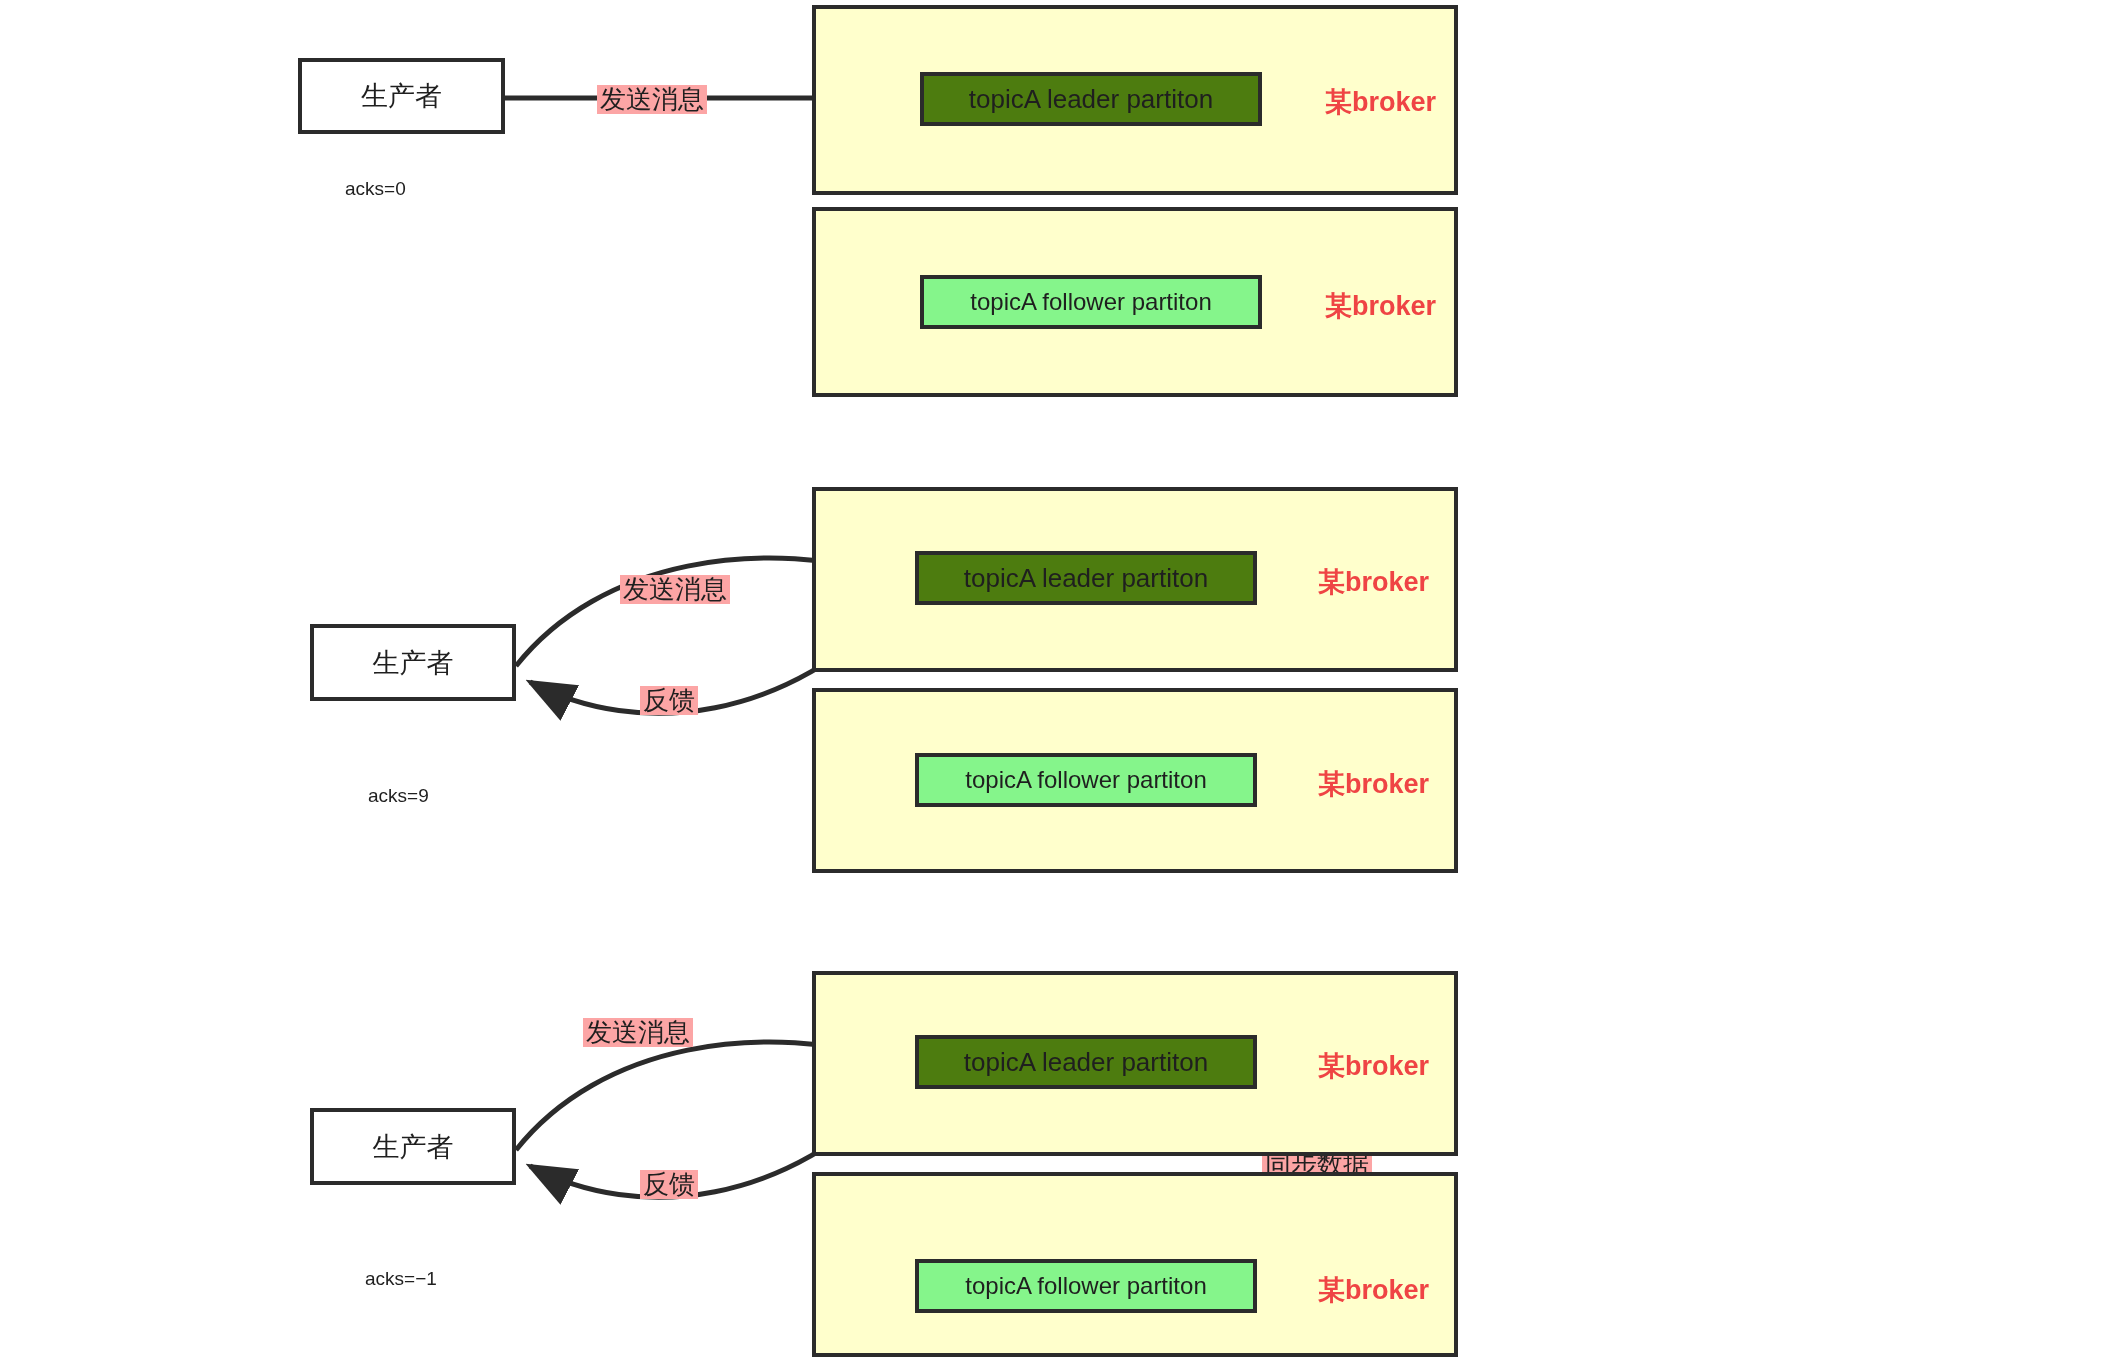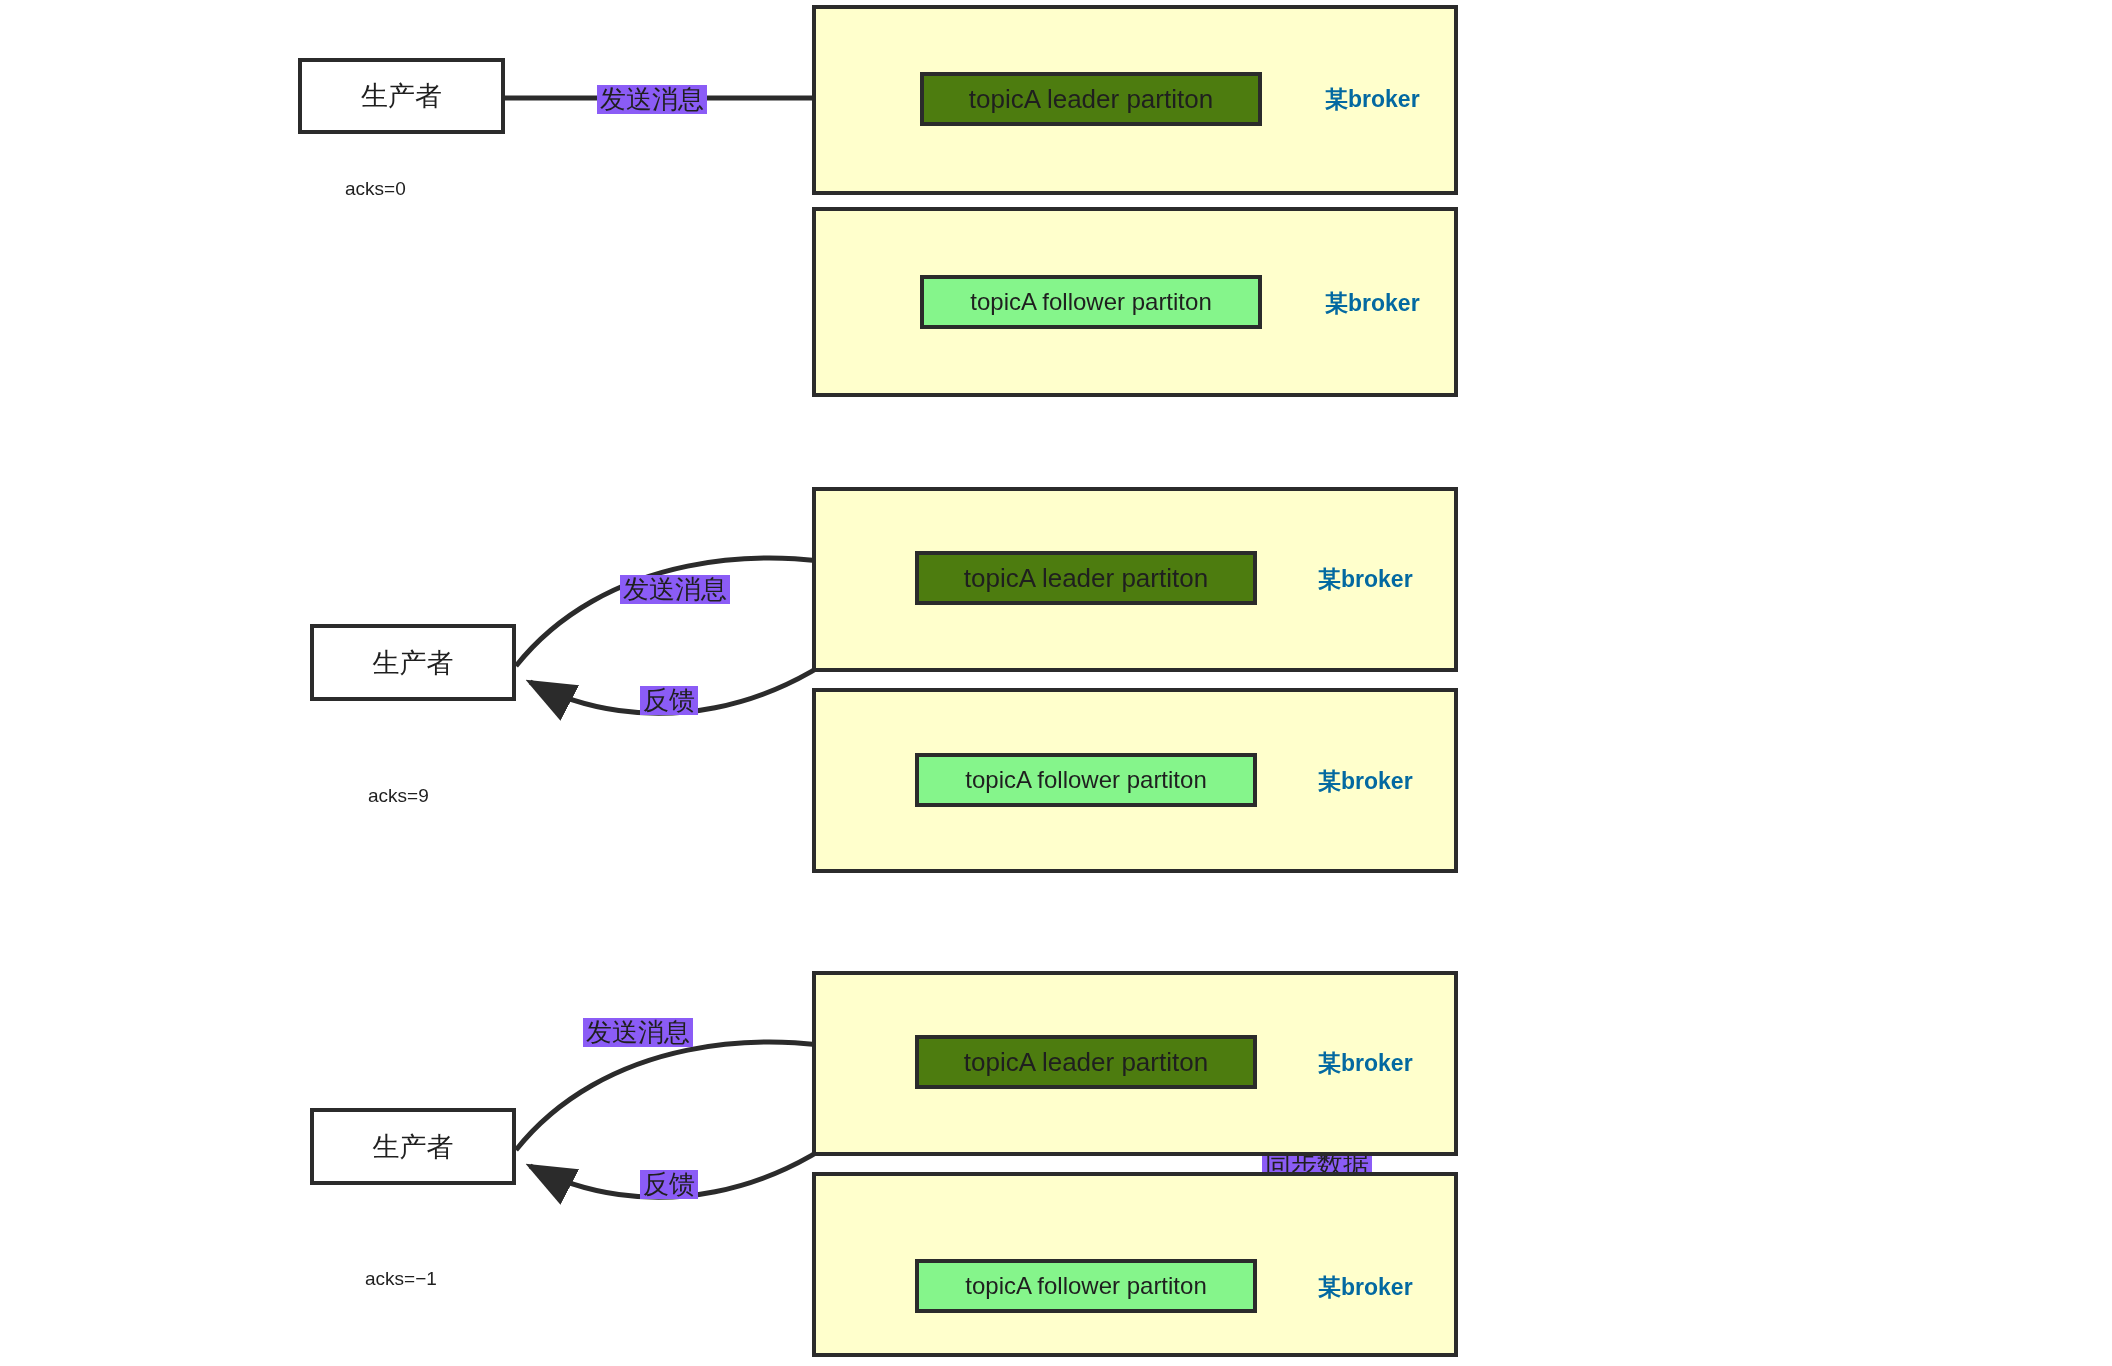--- a/index.html
+++ b/index.html
@@ -51,30 +51,30 @@
     color: #1f1f1f;
   }
   .follower-box {
     background: #85f58b;
     border: 4px solid #2b2b2b;
     font-size: 24px;
     color: #1f1f1f;
   }
   .broker-label {
     position: absolute;
-    font-size: 23px;
+    font-size: 27px;
     font-weight: bold;
-    color: #0369a1;
+    color: #ef4444;
     white-space: nowrap;
   }
   .edge-label {
     position: absolute;
     font-size: 26px;
     color: #1f1f1f;
-    background: #8b5cf6;
+    background: #fca5a5;
     padding: 0 3px;
     white-space: nowrap;
     line-height: 1.1;
   }
   .acks-label {
     position: absolute;
     font-size: 19px;
     color: #1f1f1f;
     white-space: nowrap;
   }

